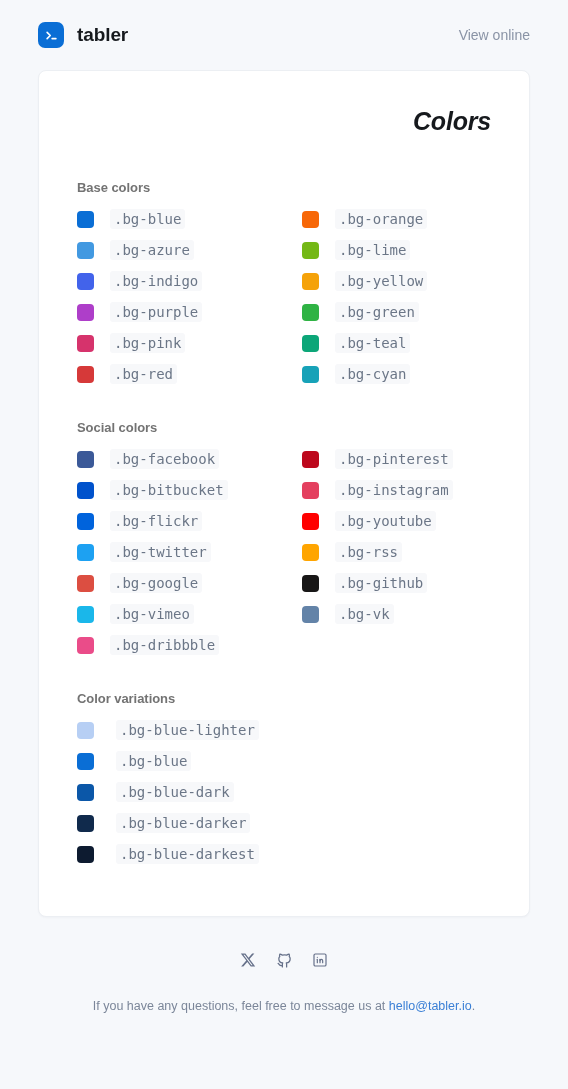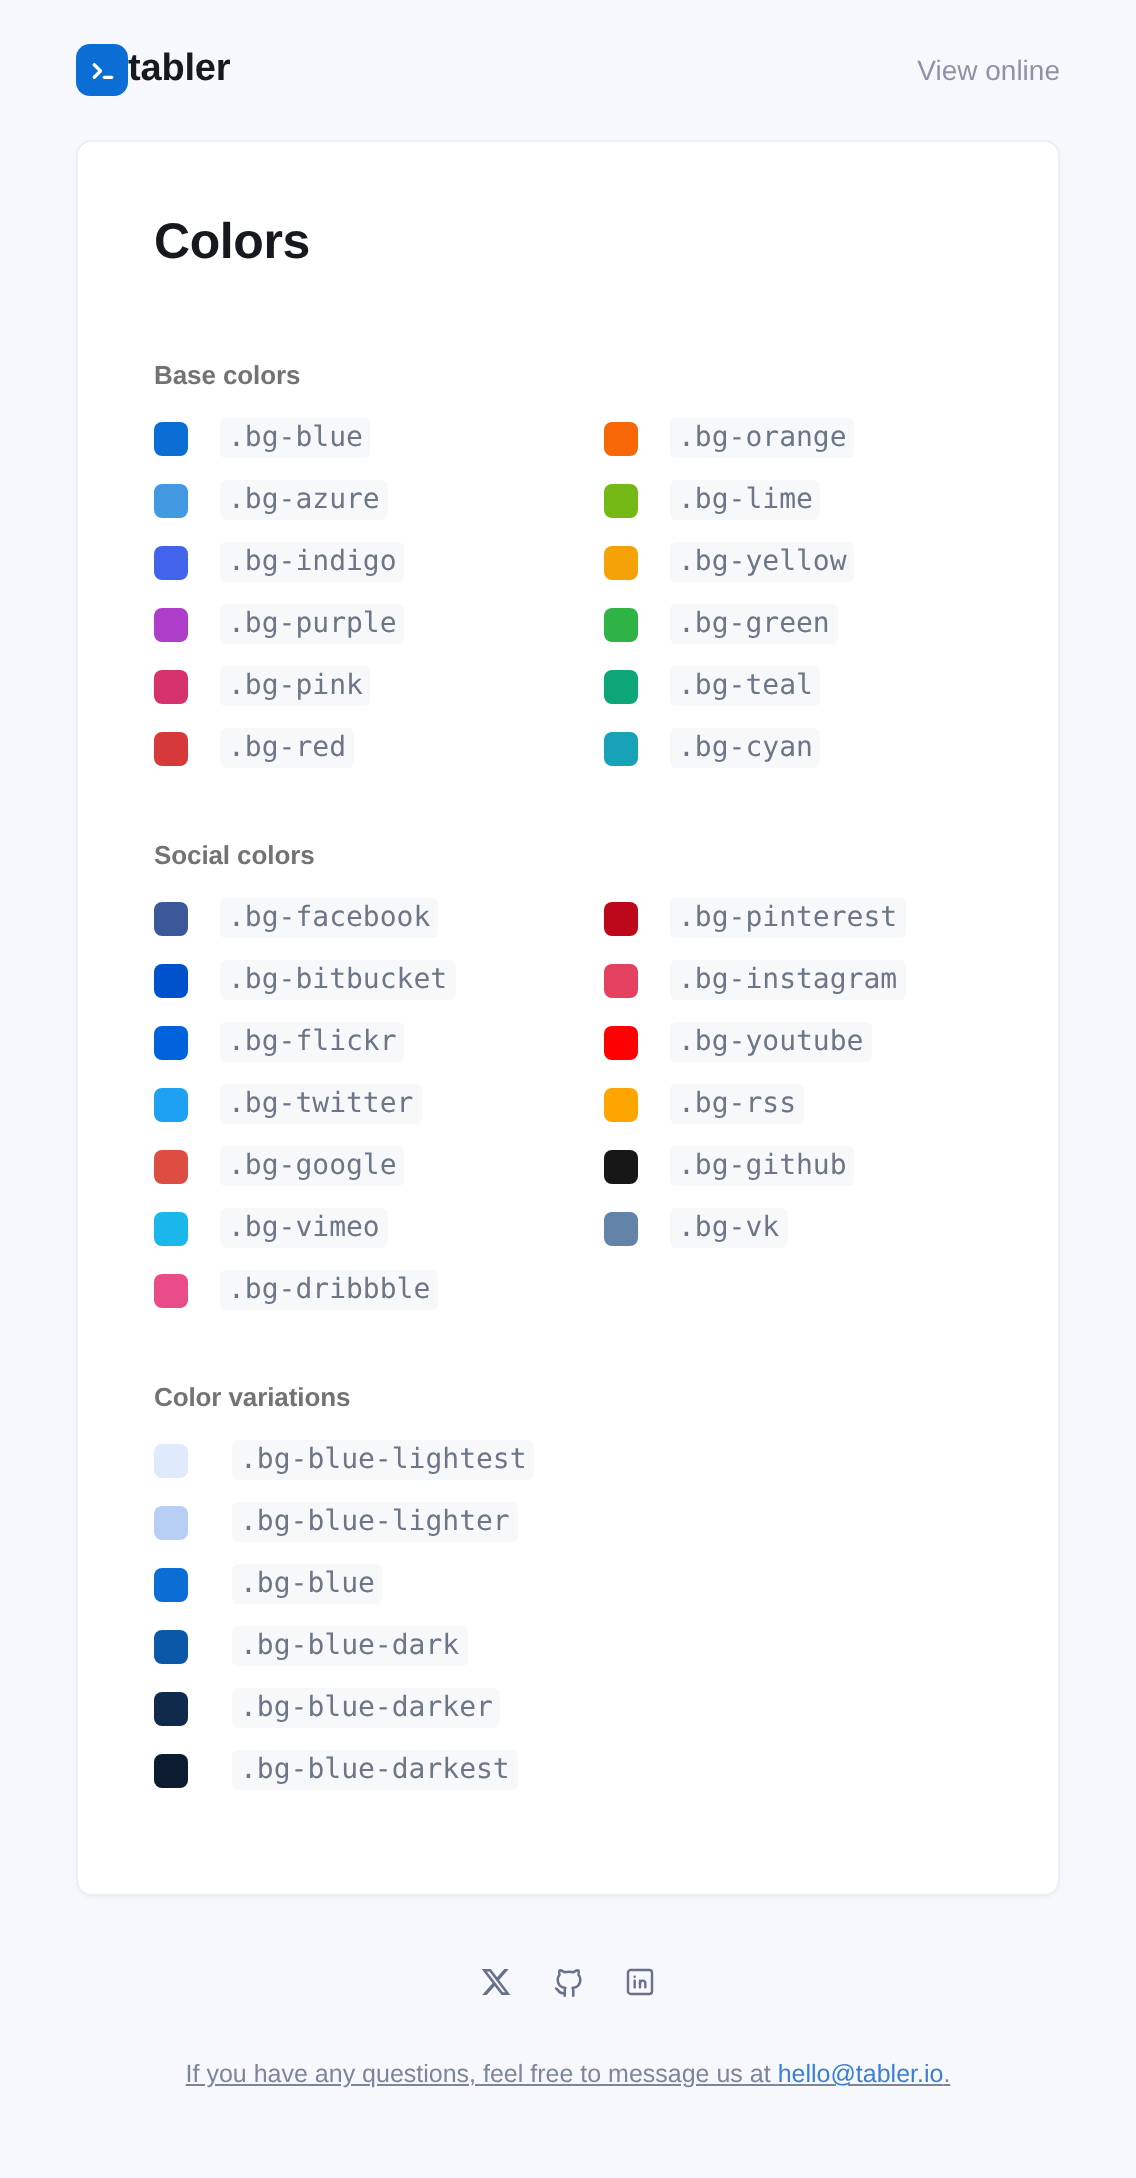--- a/index.html
+++ b/index.html
@@ -25,21 +25,21 @@
     height: 70px;
     padding: 0 38px;
     display: flex;
     align-items: center;
     justify-content: space-between;
   }
 
   .brand {
     display: flex;
     align-items: center;
-    gap: 0;
+    gap: 13px;
   }
 
   .brand-logo {
     width: 26px;
     height: 26px;
     border-radius: 7px;
     background: #0a6ed5;
     display: flex;
     align-items: center;
     justify-content: center;
@@ -62,26 +62,27 @@
   .card {
     margin: 0 38px;
     background: #ffffff;
     border: 1px solid #eceff3;
     border-radius: 8px;
     padding: 36px 38px 44px 38px;
     box-shadow: 0 1px 2px rgba(20,30,50,0.03);
   }
 
   .card-title {
-    text-align: left;
+    text-align: right;
     font-size: 25px;
     font-weight: 700;
     color: #16191d;
     letter-spacing: -0.2px;
     margin-bottom: 44px;
+    font-style: italic;
   }
 
   .section { margin-bottom: 28px; }
   .section:last-child { margin-bottom: 0; }
 
   .section-title {
     font-size: 13px;
     font-weight: 700;
     color: #737373;
     margin-bottom: 11px;
@@ -145,21 +146,20 @@
     align-items: center;
     justify-content: center;
     color: #66718a;
   }
 
   .footer-line {
     font-size: 12.5px;
     color: #7b8699;
     line-height: 1.55;
     margin-bottom: 18px;
-    text-decoration: underline;
   }
 
   .footer-line:last-child { margin-bottom: 0; }
 
   .footer-link {
     color: #3a7fd5;
     text-decoration: none;
   }
 </style>
 </head>
@@ -298,24 +298,20 @@
                 <span class="swatch-box" style="background: rgb(99, 131, 168);"></span>
                 <span class="swatch-label">.bg-vk</span>
               </div>
             </div>
           </div>
         </div>
         <div class="section">
           <div class="section-title">Color variations</div>
           <div class="swatch-grid single">
             <div>
-              <div class="swatch-row var-row">
-                <span class="swatch-box" style="background: rgb(223, 234, 252);"></span>
-                <span class="swatch-label">.bg-blue-lightest</span>
-              </div>
               <div class="swatch-row var-row">
                 <span class="swatch-box" style="background: rgb(183, 207, 244);"></span>
                 <span class="swatch-label">.bg-blue-lighter</span>
               </div>
               <div class="swatch-row var-row">
                 <span class="swatch-box" style="background: rgb(10, 110, 213);"></span>
                 <span class="swatch-label">.bg-blue</span>
               </div>
               <div class="swatch-row var-row">
                 <span class="swatch-box" style="background: rgb(11, 87, 168);"></span>

